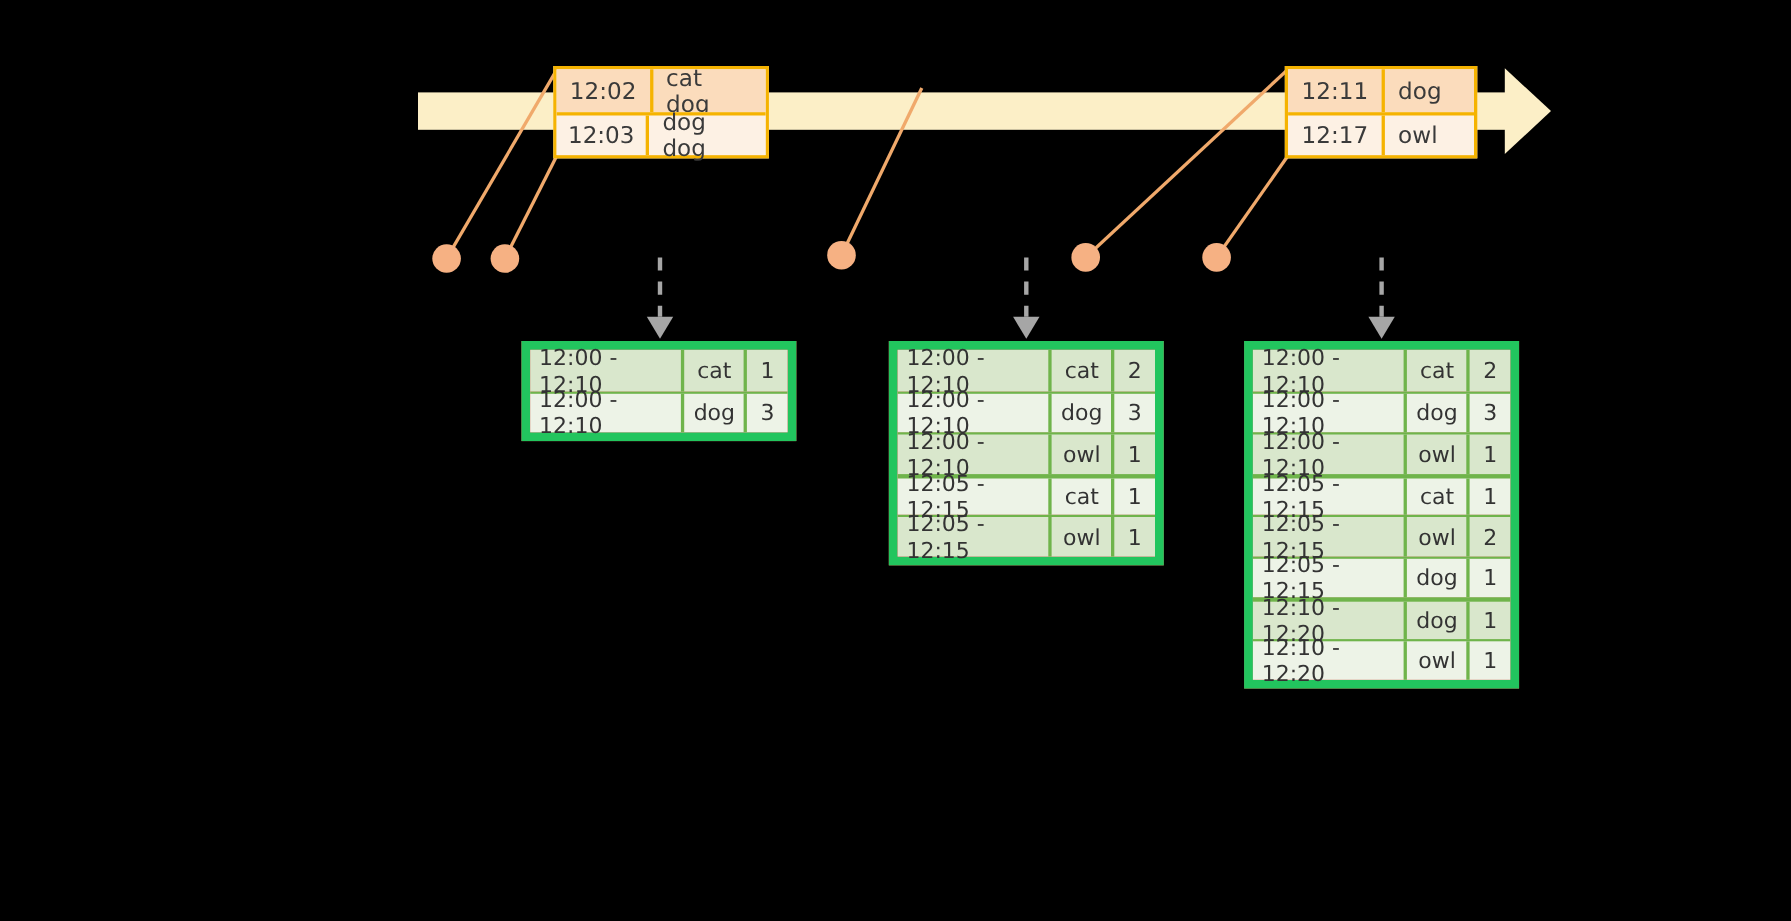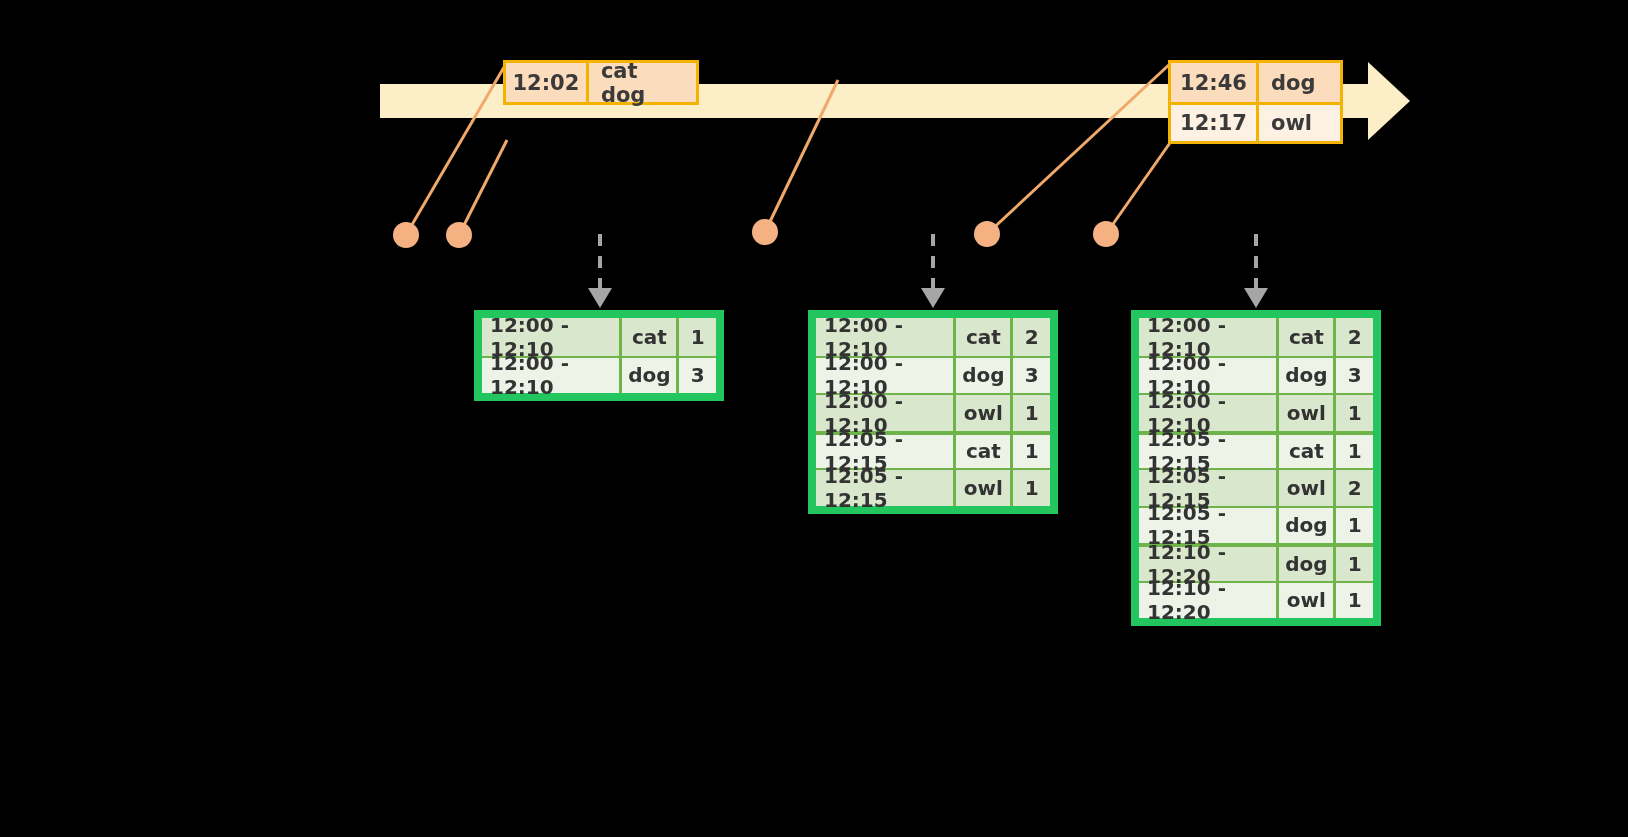--- a/index.html
+++ b/index.html
@@ -13,21 +13,20 @@
     position: relative;
     font-family: "DejaVu Sans", "Liberation Sans", sans-serif;
     overflow: hidden;
   }
 
   #stage {
     position: absolute;
     left: 0; top: 0;
     width: 1428px;
     height: 837px;
-    font-weight: bold;
   }
 
   svg.layer {
     position: absolute;
     left: 0; top: 0;
     width: 1628px;
     height: 837px;
     pointer-events: none;
   }
 
@@ -157,26 +156,30 @@
       <line x1="1256" y1="234" x2="1256" y2="288" stroke="#A6A6A6" stroke-width="4" stroke-dasharray="12,10"></line>
       <polygon points="1244,288 1268,288 1256,308" fill="#A6A6A6"></polygon>
     </g>
   </svg>
 
   <div class="event-box" style="left:503px; top:60px; width:196px;">
     <div class="event-row shade-a">
       <div class="event-time">12:02</div>
       <div class="event-val">cat dog</div>
     </div>
+    <div class="event-row shade-b">
+      <div class="event-time">12:03</div>
+      <div class="event-val">dog dog</div>
+    </div>
   </div>
 
 
   <div class="event-box" style="left:1168px; top:60px; width:175px;">
     <div class="event-row shade-a">
-      <div class="event-time">12:46</div>
+      <div class="event-time">12:11</div>
       <div class="event-val">dog</div>
     </div>
     <div class="event-row shade-b">
       <div class="event-time">12:17</div>
       <div class="event-val">owl</div>
     </div>
   </div>
 
   <div class="result-table" style="left:474px; top:310px; width:250px;">
     <div class="res-row shade-a">

